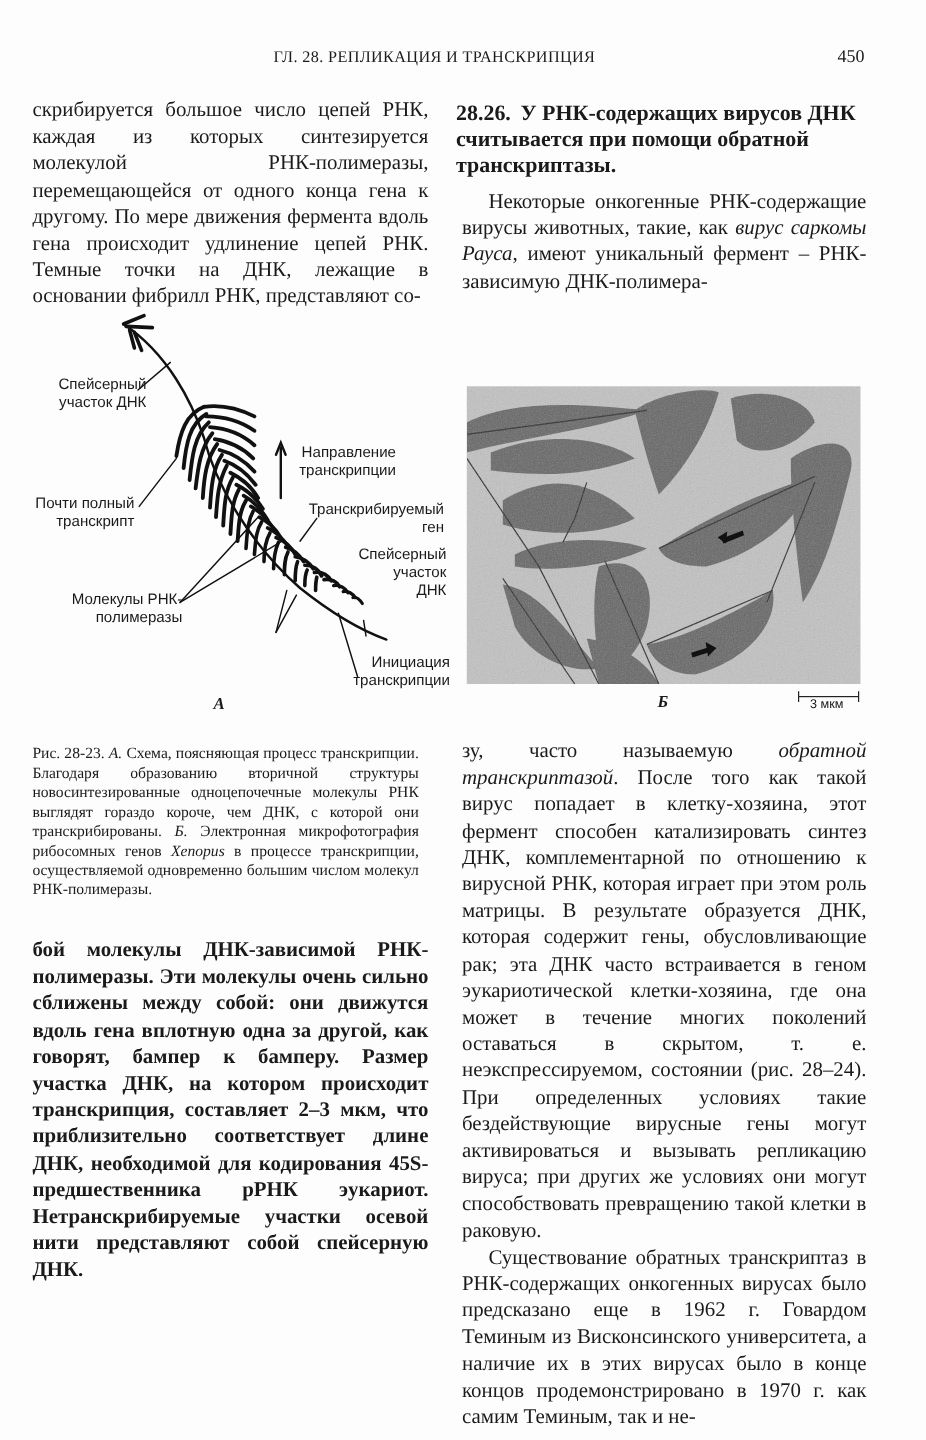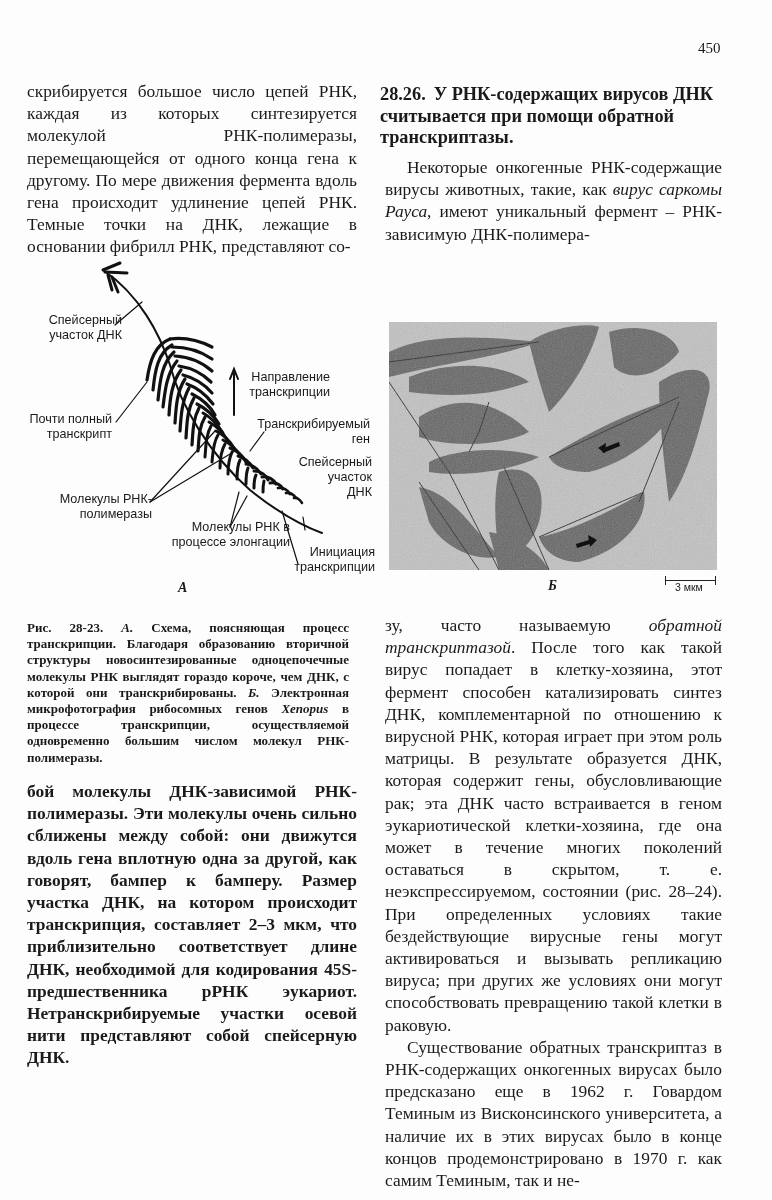--- a/index.html
+++ b/index.html
@@ -26,28 +26,29 @@
   .panel-letter { position:absolute; font-style:italic; font-weight:bold; font-size:14px; }
 
   .photo { position:absolute; left:389px; top:322px; width:328px; height:248px;
            background:#bdbdbd; overflow:hidden; }
   .scale { position:absolute; left:665px; top:576px; width:52px; height:16px; }
   .scale .bar { position:absolute; left:0; top:4px; width:50px; height:1px; background:#222; }
   .scale .tl, .scale .tr { position:absolute; top:0; width:1px; height:9px; background:#222; }
   .scale .tl { left:0; } .scale .tr { left:50px; }
   .scale .txt { position:absolute; left:10px; top:5px; font-family:"Liberation Sans",sans-serif; font-size:10.5px; }
 
-  .caption { position:absolute; left:27px; top:620px; width:322px; font-size:13px; line-height:16.2px; text-align:justify;font-weight:bold; }
+  .caption { position:absolute; left:27px; top:620px; width:322px; font-size:13px; line-height:16.2px; text-align:justify; }
   .caption i { font-style:italic; }
   em { font-style:italic; }
 </style>
 </head>
 <body>
 
 <div class="running-head">
+  <span class="title">ГЛ. 28. РЕПЛИКАЦИЯ И ТРАНСКРИПЦИЯ</span>
   <span class="pageno">450</span>
 </div>
 
 <div class="col left-col" style="top:80px;">
   <p>скрибируется большое число цепей РНК, каждая из которых синтезируется молекулой РНК-полимеразы, перемещающейся от одного конца гена к другому. По мере движения фермента вдоль гена происходит удлинение цепей РНК. Темные точки на ДНК, лежащие в основании фибрилл РНК, представляют со-</p>
 </div>
 
 <div class="heading">
   <span class="num">28.26.</span><span>У РНК-содержащих вирусов ДНК считывается при помощи обратной транскриптазы.</span>
 </div>
@@ -140,24 +141,20 @@
     <div>ген</div>
   </div>
   <div class="lbl" style="left:262px; top:200px; width:90px;">
     <div>Спейсерный</div>
     <div>участок</div>
     <div>ДНК</div>
   </div>
   <div class="lbl" style="left:12px; top:237px; width:120px;">
     <div>Молекулы РНК-</div>
     <div>полимеразы</div>
-  </div>
-  <div class="lbl" style="left:140px; top:265px; width:130px;">
-    <div>Молекулы РНК в</div>
-    <div>процессе элонгации</div>
   </div>
   <div class="lbl" style="left:265px; top:290px; width:90px;">
     <div>Инициация</div>
     <div>транскрипции</div>
   </div>
   <div class="panel-letter" style="left:158px; top:325px;">А</div>
 </div>
 
 <div class="photo">
   <svg width="328" height="248" viewBox="0 0 328 248">

